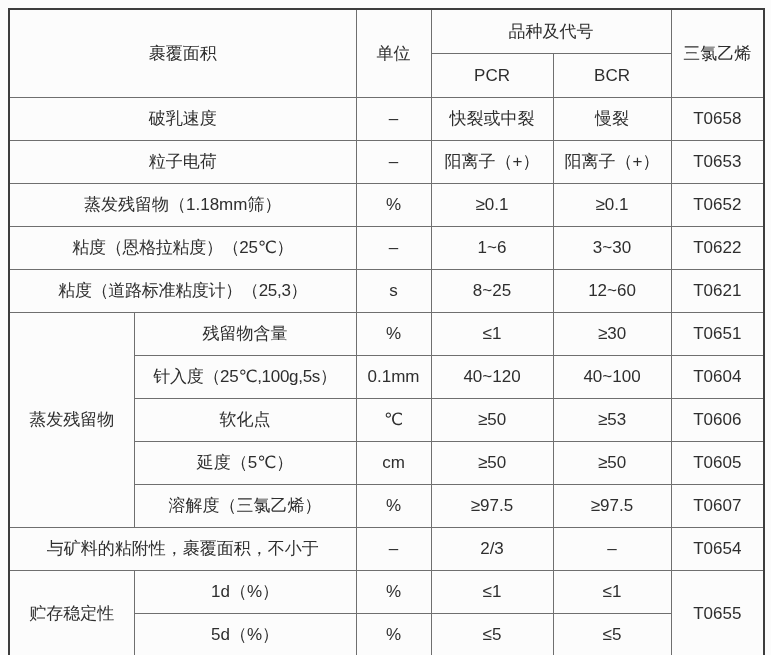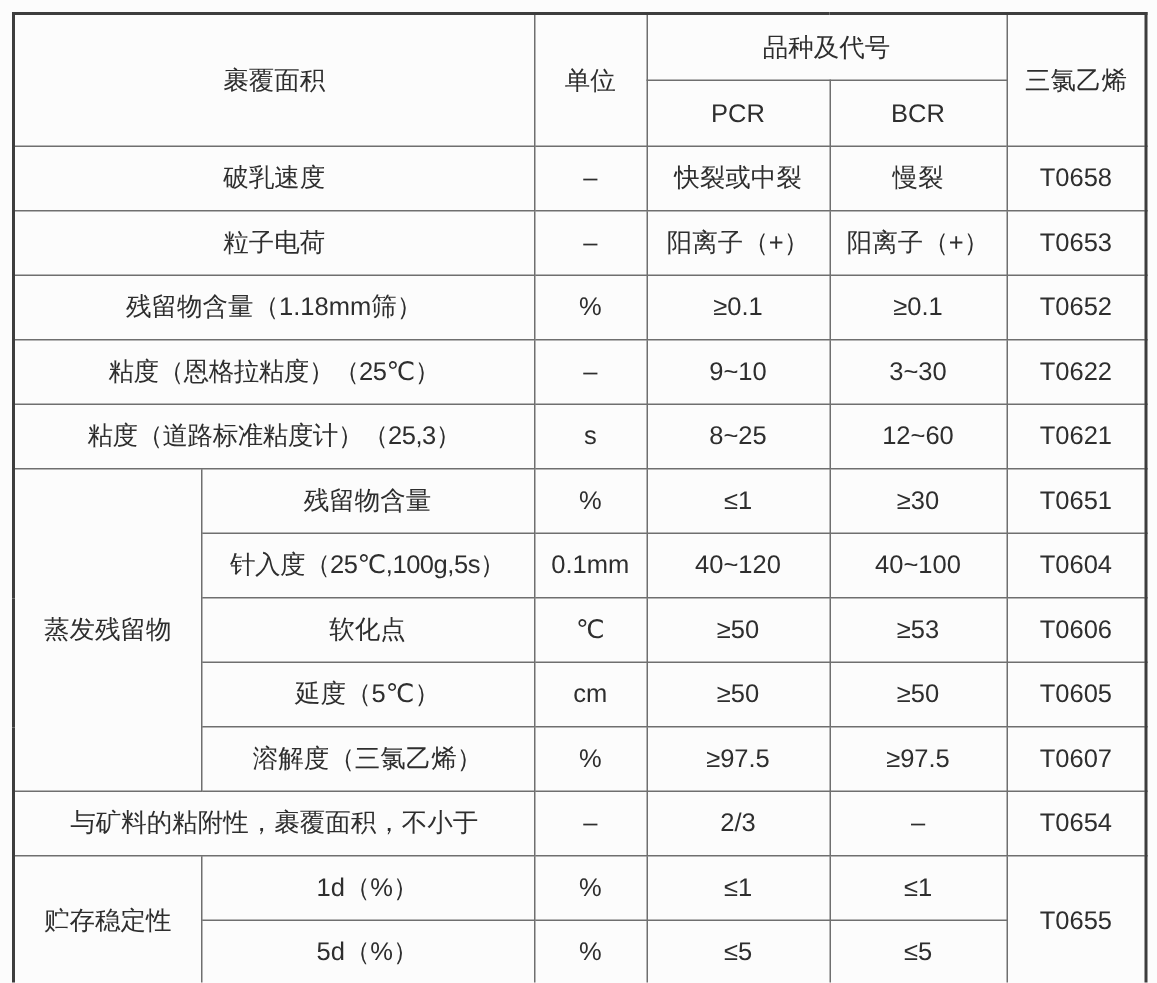--- a/index.html
+++ b/index.html
@@ -65,30 +65,30 @@
         <td>T0658</td>
       </tr>
       <tr>
         <td colspan="2">粒子电荷</td>
         <td>–</td>
         <td>阳离子（+）</td>
         <td>阳离子（+）</td>
         <td>T0653</td>
       </tr>
       <tr>
-        <td colspan="2">残留物含量（1.18mm筛）</td>
+        <td colspan="2">蒸发残留物（1.18mm筛）</td>
         <td>%</td>
         <td>≥0.1</td>
         <td>≥0.1</td>
         <td>T0652</td>
       </tr>
       <tr>
         <td colspan="2" class="long">粘度（恩格拉粘度）（25℃）</td>
         <td>–</td>
-        <td>9~10</td>
+        <td>1~6</td>
         <td>3~30</td>
         <td>T0622</td>
       </tr>
       <tr>
         <td colspan="2" class="long">粘度（道路标准粘度计）（25,3）</td>
         <td>s</td>
         <td>8~25</td>
         <td>12~60</td>
         <td>T0621</td>
       </tr>

